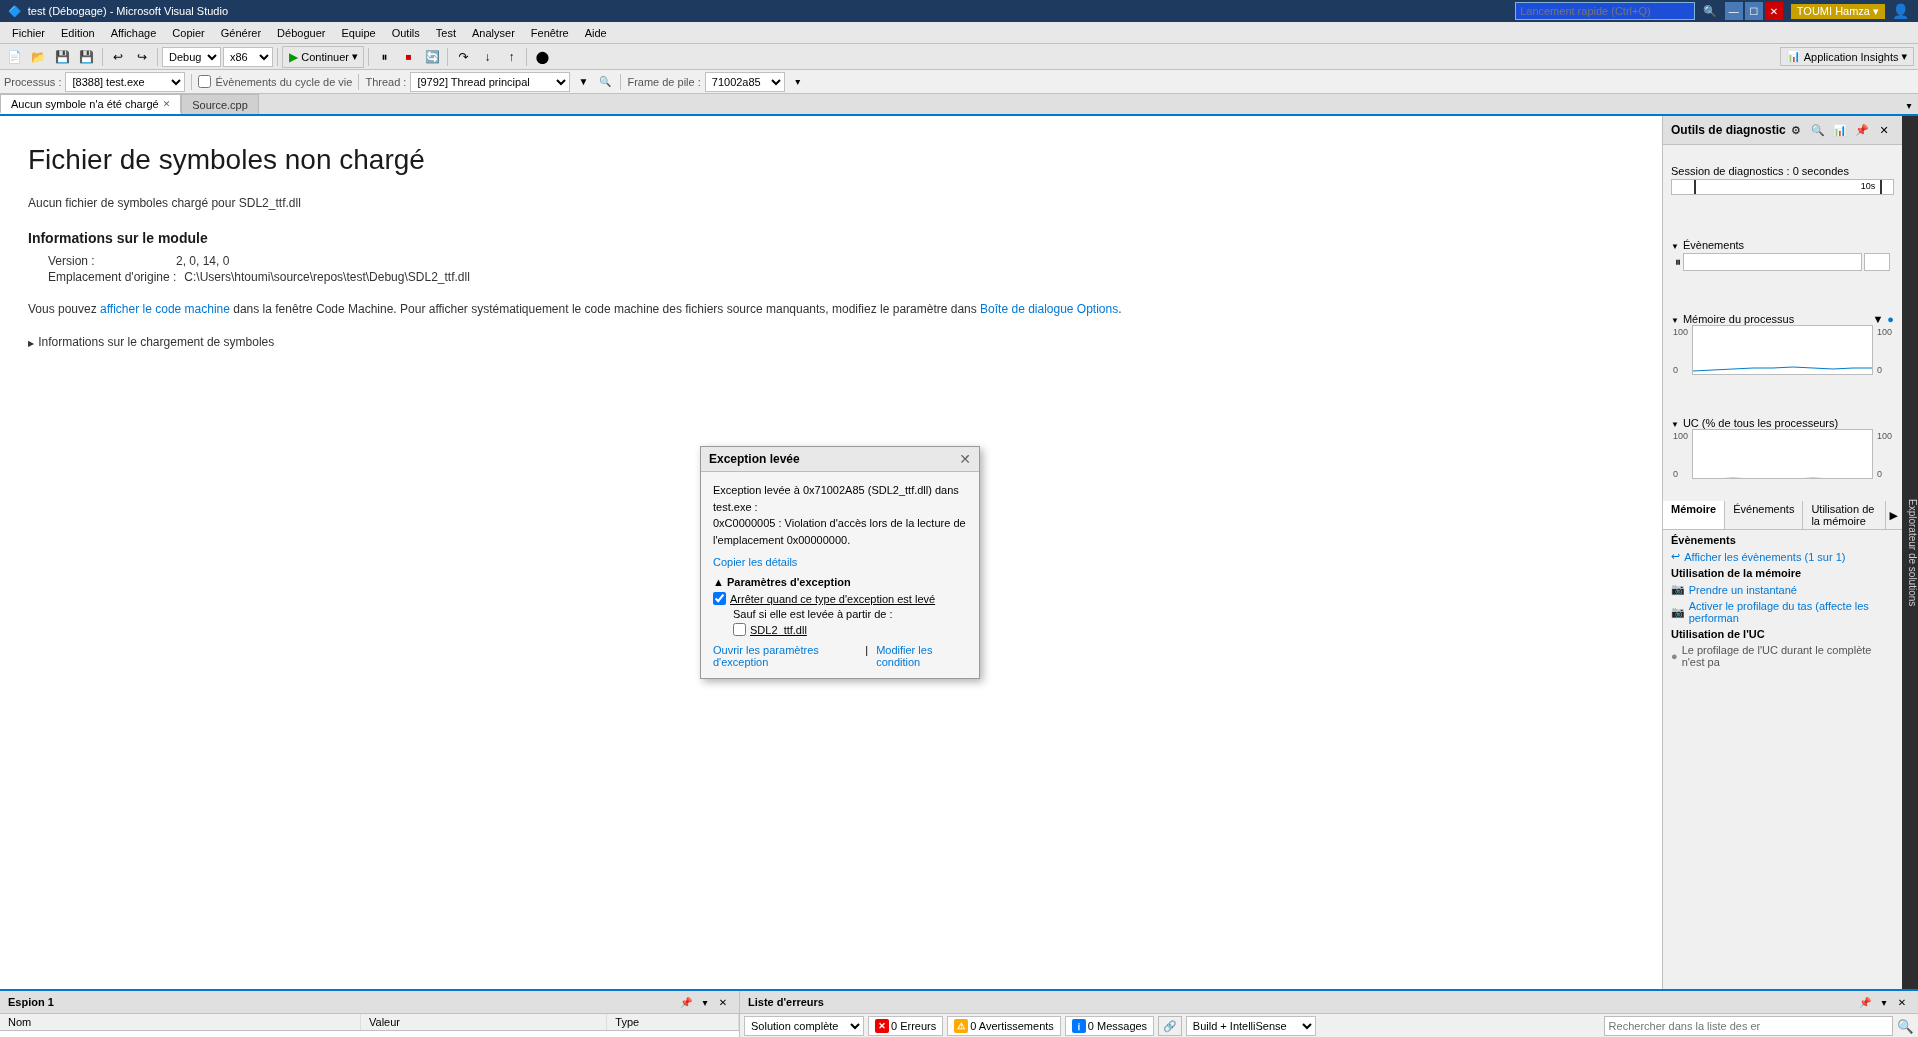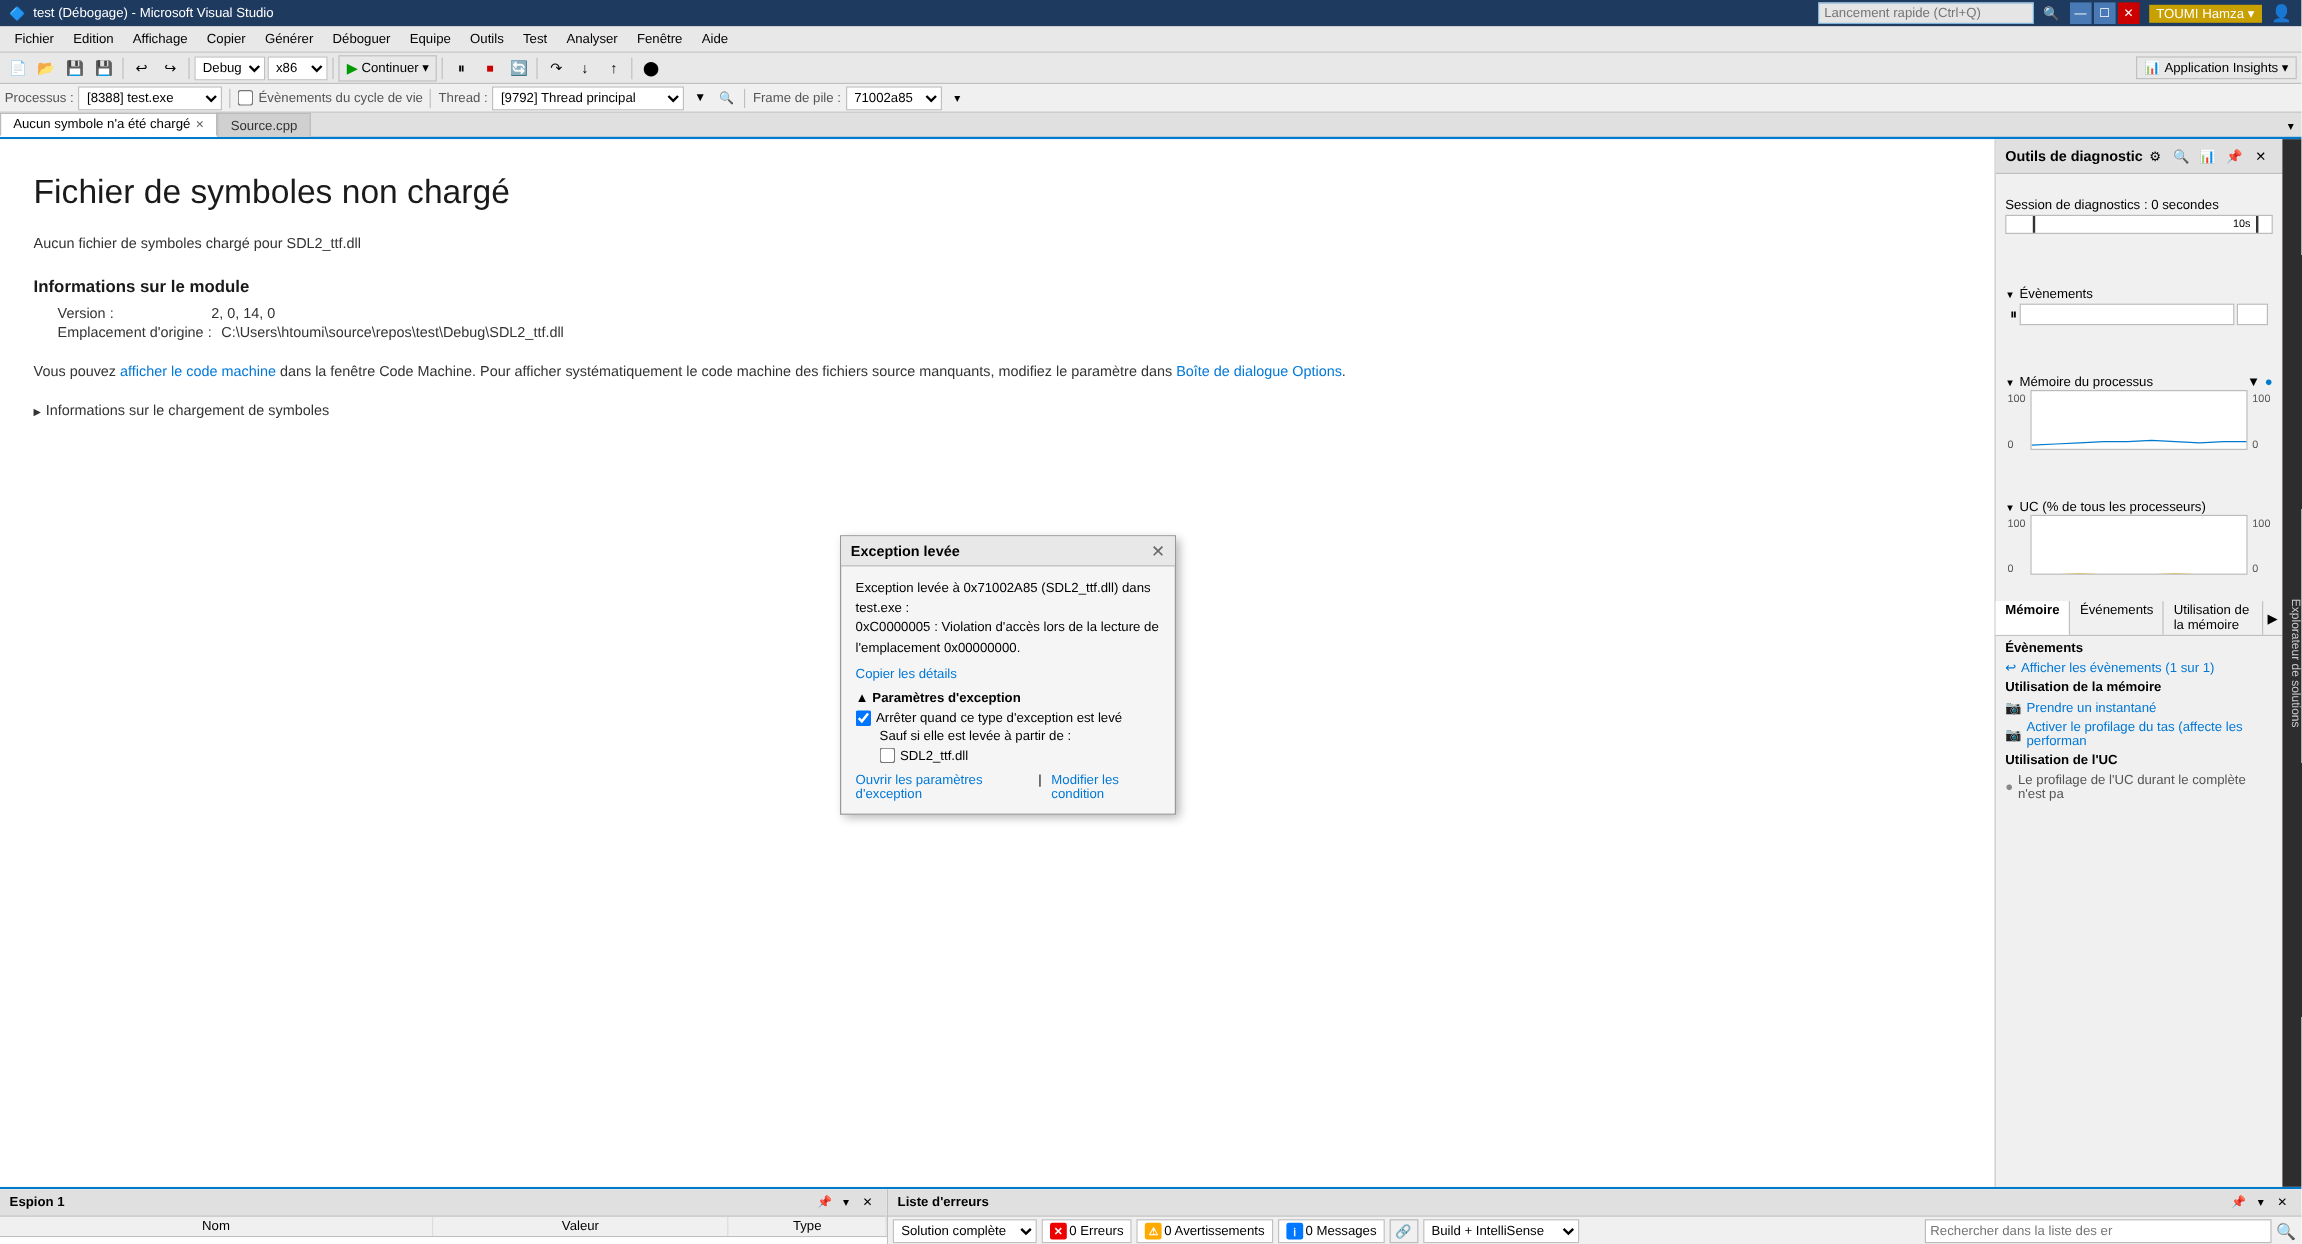--- a/index.html
+++ b/index.html
@@ -164,21 +164,21 @@
       justify-content: space-between;
       align-items: center;
       font-size: 12px;
       font-weight: bold;
     }
     .dialog-close { cursor: pointer; font-size: 14px; color: #666; border: none; background: transparent; }
     .dialog-body { padding: 10px 12px; }
     .dialog-text { margin-bottom: 8px; line-height: 1.5; font-size: 11px; }
     .dialog-link { color: #0078d7; cursor: pointer; margin-bottom: 8px; display: block; font-size: 11px; }
     .dialog-section-title { font-weight: bold; margin-bottom: 4px; }
-    .dialog-checkbox-row { display: flex; align-items: flex-end; gap: 4px; margin-bottom: 3px; font-size: 11px; }
+    .dialog-checkbox-row { display: flex; align-items: flex-end; gap: 4px; margin-bottom: 3px; font-size: 11px; text-decoration: underline; }
     .dialog-checkbox-row input[type="checkbox"] { margin: 0; }
     .dialog-sub { padding-left: 20px; margin-bottom: 3px; }
     .dialog-actions { display: flex; gap: 8px; margin-top: 8px; font-size: 11px; }
     .dialog-action-link { color: #0078d7; cursor: pointer; }
 
     
     .right-panel {
       width: 240px;
       background: #f0f0f0;
       border-left: 1px solid #c0c0c0;
@@ -233,21 +233,21 @@
       border-bottom: 1px solid #c0c0c0;
       font-size: 11px;
       font-weight: bold;
       display: flex;
       justify-content: space-between;
       align-items: center;
     }
     .panel-header-btns { display: flex; gap: 2px; }
     .panel-header-btn { width: 16px; height: 16px; background: transparent; border: none; cursor: pointer; font-size: 10px; }
     .table-header { display: flex; background: #f0f0f0; border-bottom: 1px solid #c0c0c0; }
-    .table-col { padding: 2px 8px; font-size: 11px; border-right: 1px solid #ddd; font-weight: normal; text-align: center; }
+    .table-col { padding: 2px 8px; font-size: 11px; border-right: 1px solid #ddd; font-weight: normal; }
     .table-col.wide { flex: 3; }
     .table-col.med { flex: 2; }
     .table-col.narrow { flex: 1; }
     .table-body { flex: 1; background: #fff; }
 
     
     .error-panel {
       flex: 1;
       background: #fff;
       display: flex;
@@ -291,21 +291,21 @@
       align-items: center;
       padding: 4px 0;
     }
     .arrow-down::before { content: '▼'; font-size: 8px; }
     .arrow-right::before { content: '▶'; font-size: 8px; }
 
     
     .quick-launch {
       height: 18px;
       border: 1px solid #7fb4d8;
-      background: #e5e5e5;
+      background: #1d4ed8;
       font-size: 11px;
       padding: 0 4px;
       width: 180px;
     }
     .user-indicator {
       background: #c8a000;
       color: #fff;
       padding: 1px 6px;
       font-size: 11px;
     }

